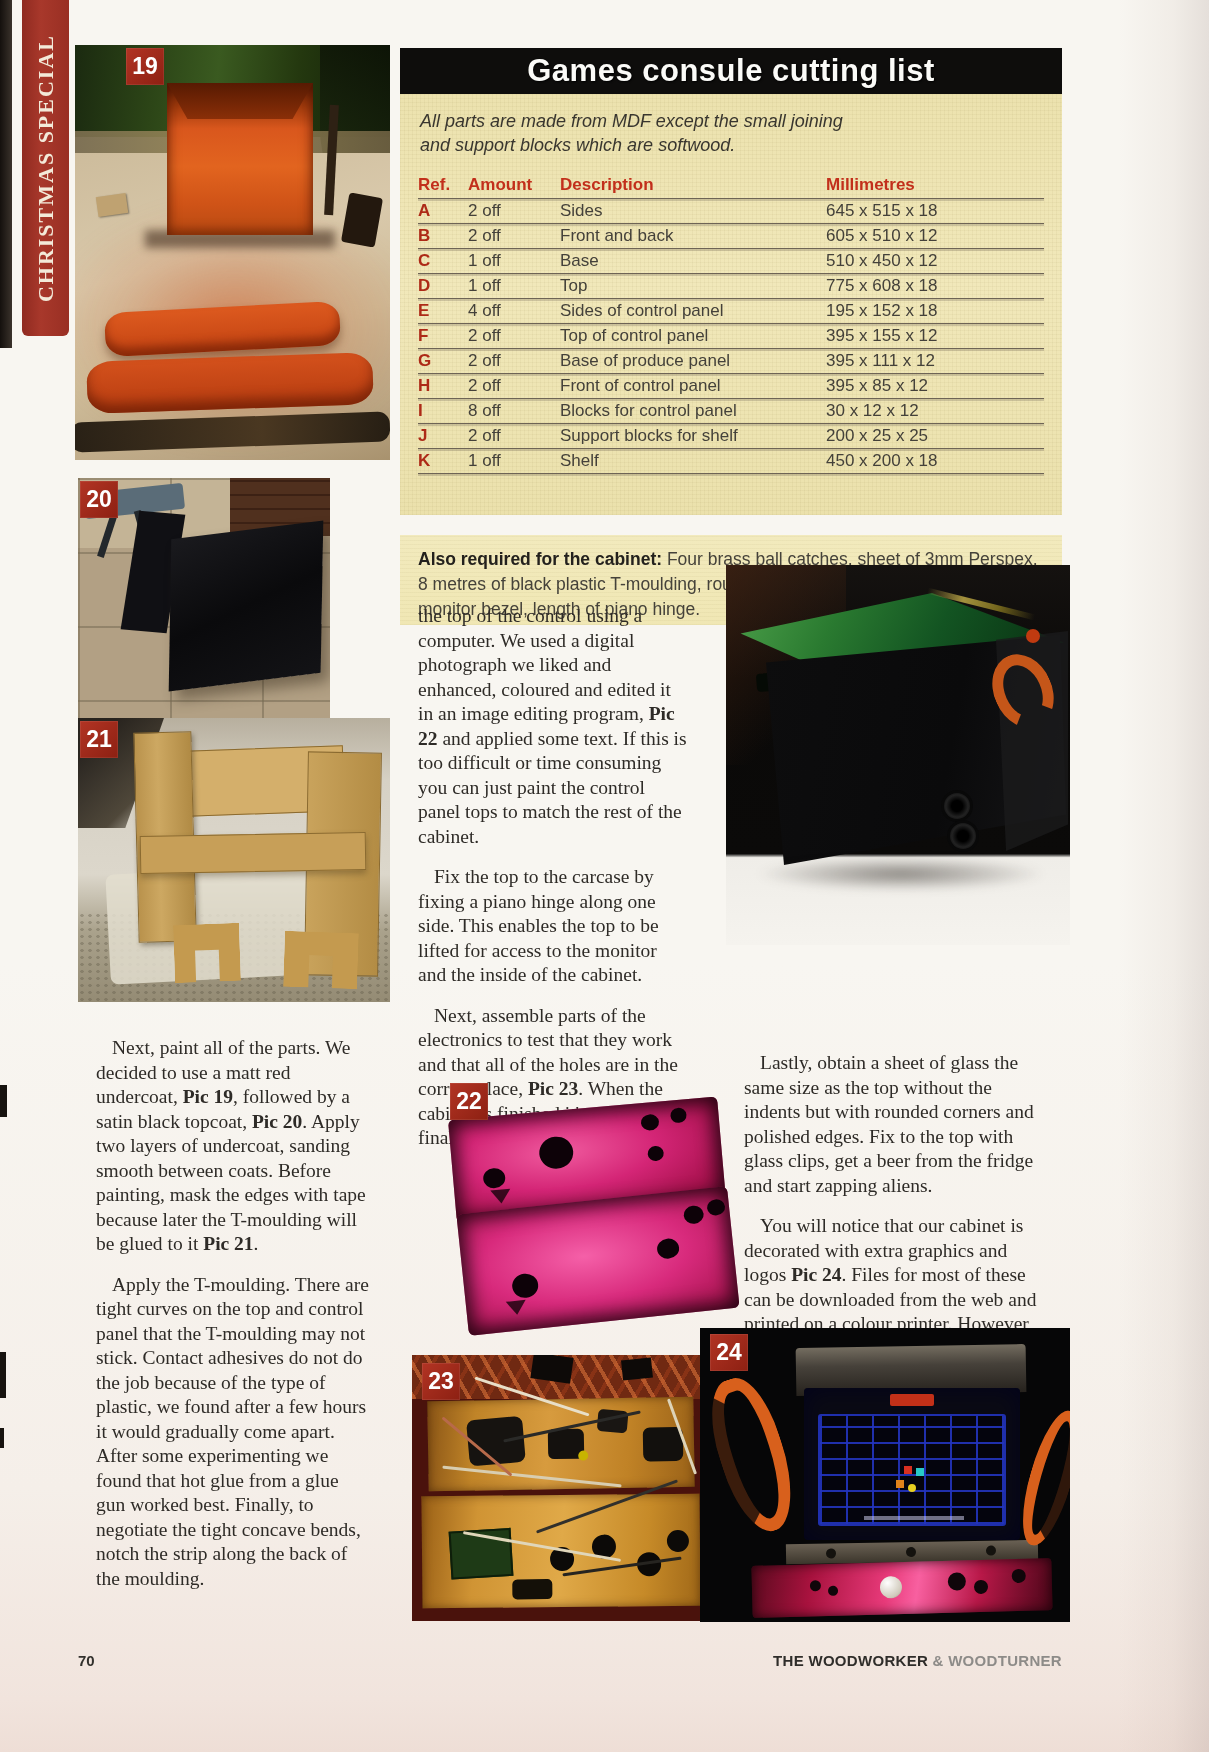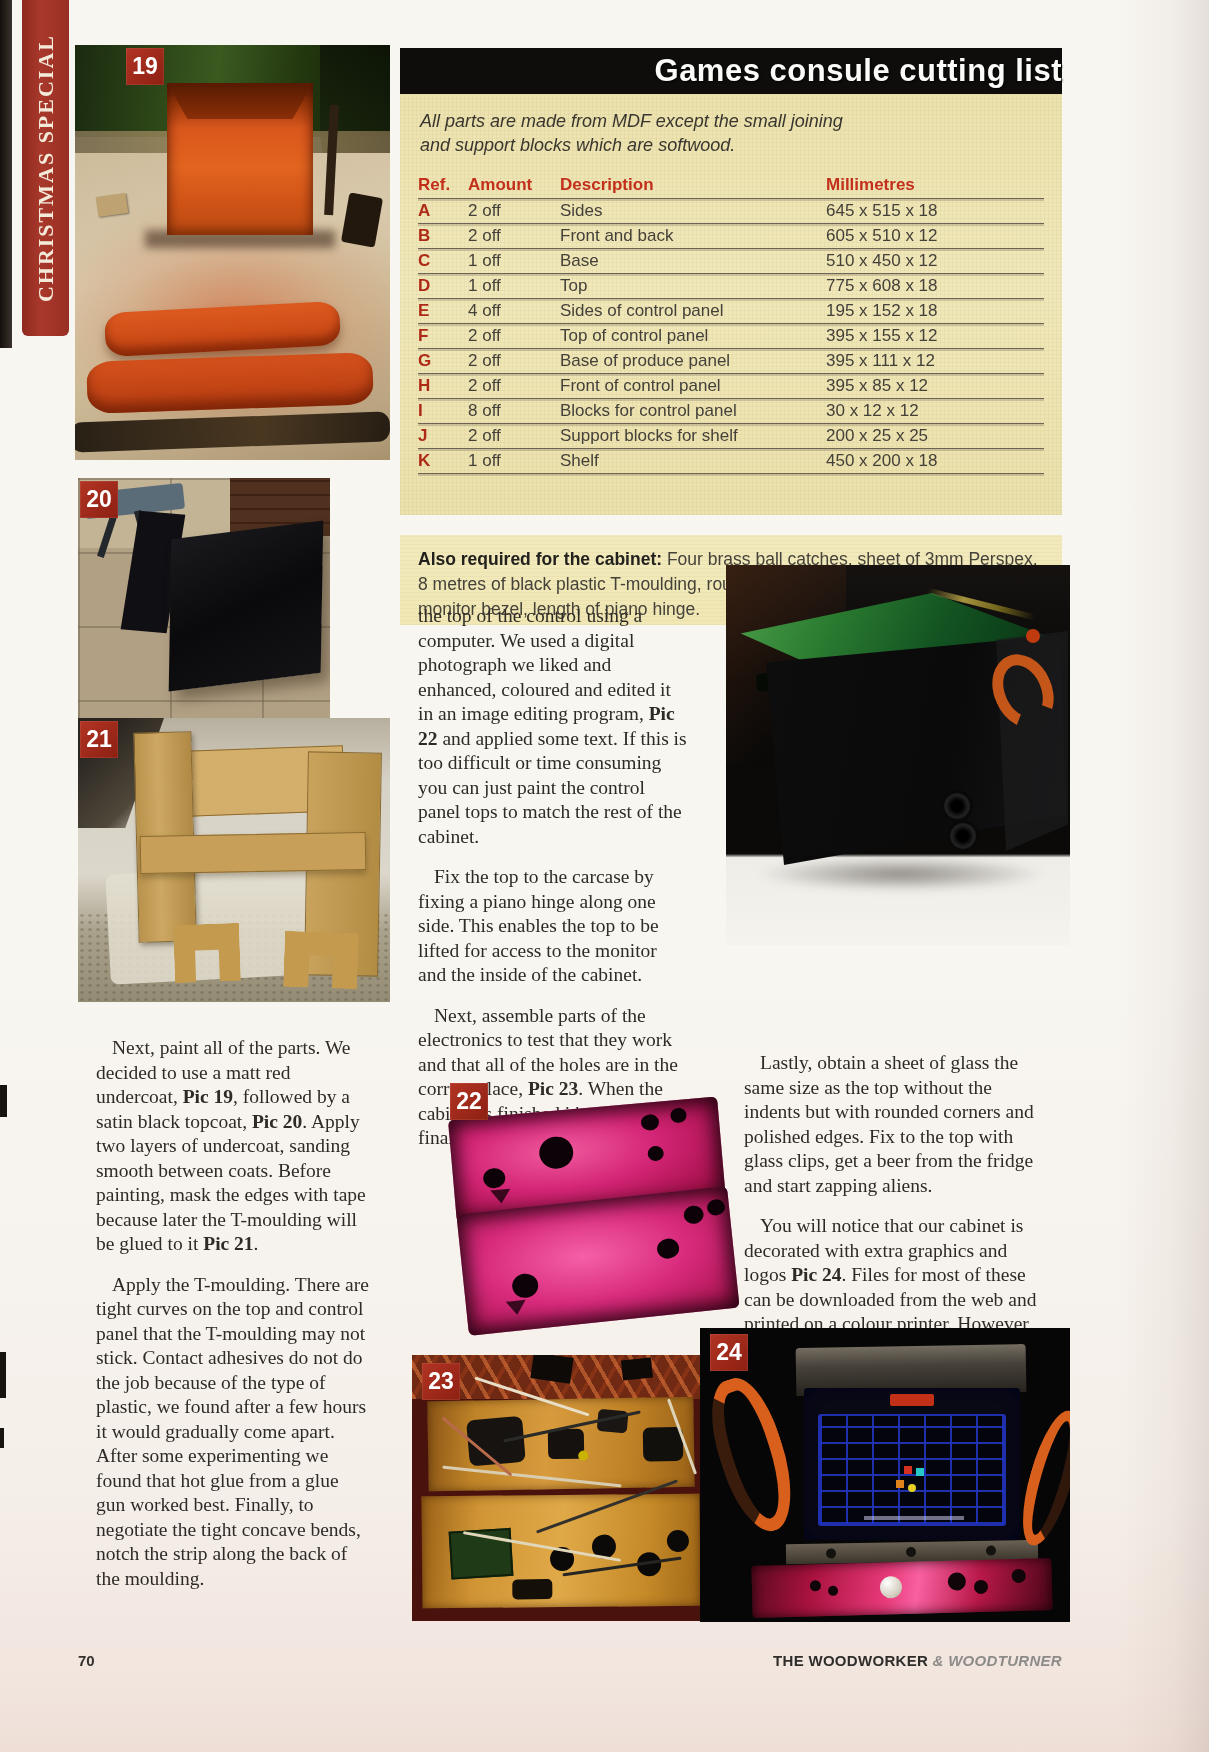--- a/index.html
+++ b/index.html
@@ -22,21 +22,21 @@
   .photo{position:absolute;overflow:hidden;background:#888;}
   .art{position:absolute;}
   .badge{position:absolute;z-index:6;width:38px;height:37px;display:flex;align-items:center;justify-content:center;
     background:linear-gradient(135deg,#b23424,#8d2012);color:#fff;font-weight:bold;font-size:23px;
     box-shadow:inset 0 0 0 1px rgba(255,255,255,.08);}
   .wire{position:absolute;height:3px;border-radius:2px;}
 
   
   #cutting-panel{position:absolute;left:400px;top:48px;width:662px;height:577px;}
   .cl-header{position:absolute;top:0;left:0;right:0;height:46px;background:#0e0d0c;
-    display:flex;align-items:center;justify-content:flex-end;}
+    display:flex;align-items:center;justify-content:center;}
   .cl-header h2{margin:0;color:#fbfbf8;font-size:31px;letter-spacing:.5px;text-shadow:1px 1px 2px rgba(0,0,0,.9);}
   .cl-body{position:absolute;top:46px;left:0;right:0;height:421px;
     background:
       repeating-linear-gradient(0deg,rgba(120,100,40,.05) 0 1px,transparent 1px 4px),
       repeating-linear-gradient(90deg,rgba(120,100,40,.05) 0 1px,transparent 1px 4px),
       linear-gradient(180deg,#ece2ae,#f1e8ba 45%,#ebe1ac);}
   .cl-intro{margin:15px 20px 0 20px;width:438px;font-style:italic;font-size:18px;line-height:24px;color:#39362f;}
   .cl-table{margin:15px 18px 0 18px;font-size:17px;color:#44413a;}
   .trow,.thead{display:flex;align-items:center;height:24px;
     border-bottom:1px solid #6e6455;box-shadow:0 2px 0 rgba(110,100,85,.28);}
@@ -58,21 +58,21 @@
   .col{position:absolute;font-family:"Liberation Serif",serif;font-size:19.5px;line-height:24.5px;color:#2e2b27;}
   .para{margin:16px;}
   .para.ind{text-indent:16px;}
   .para .b{font-weight:bold;}
 
   
   .footer{position:absolute;left:78px;right:147px;top:1652px;height:20px;font-size:15px;}
   .pageno{position:absolute;left:0;top:0;font-weight:bold;color:#33312d;text-align:center;}
   .mag{position:absolute;right:0;top:0;letter-spacing:.3px;}
   .mag .mb{font-weight:bold;color:#2f2d2a;}
-  .mag .ml{font-weight:bold;color:#8d8b88;font-style:italic;}
+  .mag .ml{font-weight:bold;color:#8d8b88;}
 </style>
 </head>
 <body>
 
 <div class="page">
   <div class="edge-right art"></div>
   <div class="scan-left art"></div>
   <div class="mark" style="left:0;top:1085px;width:7px;height:32px;"></div>
   <div class="mark" style="left:0;top:1352px;width:6px;height:46px;"></div>
   <div class="mark" style="left:0;top:1428px;width:4px;height:20px;"></div>

